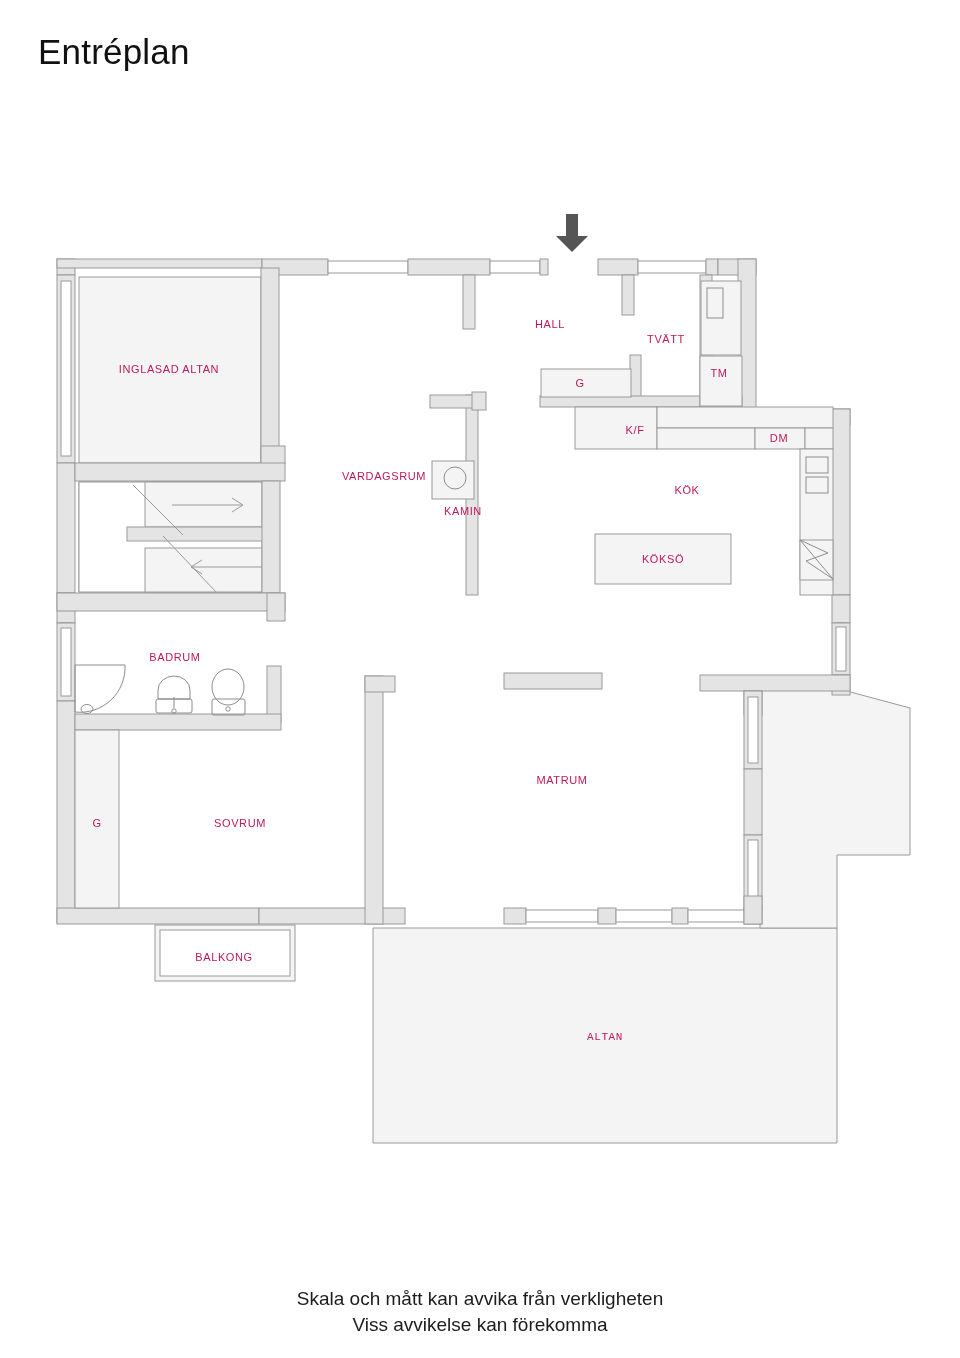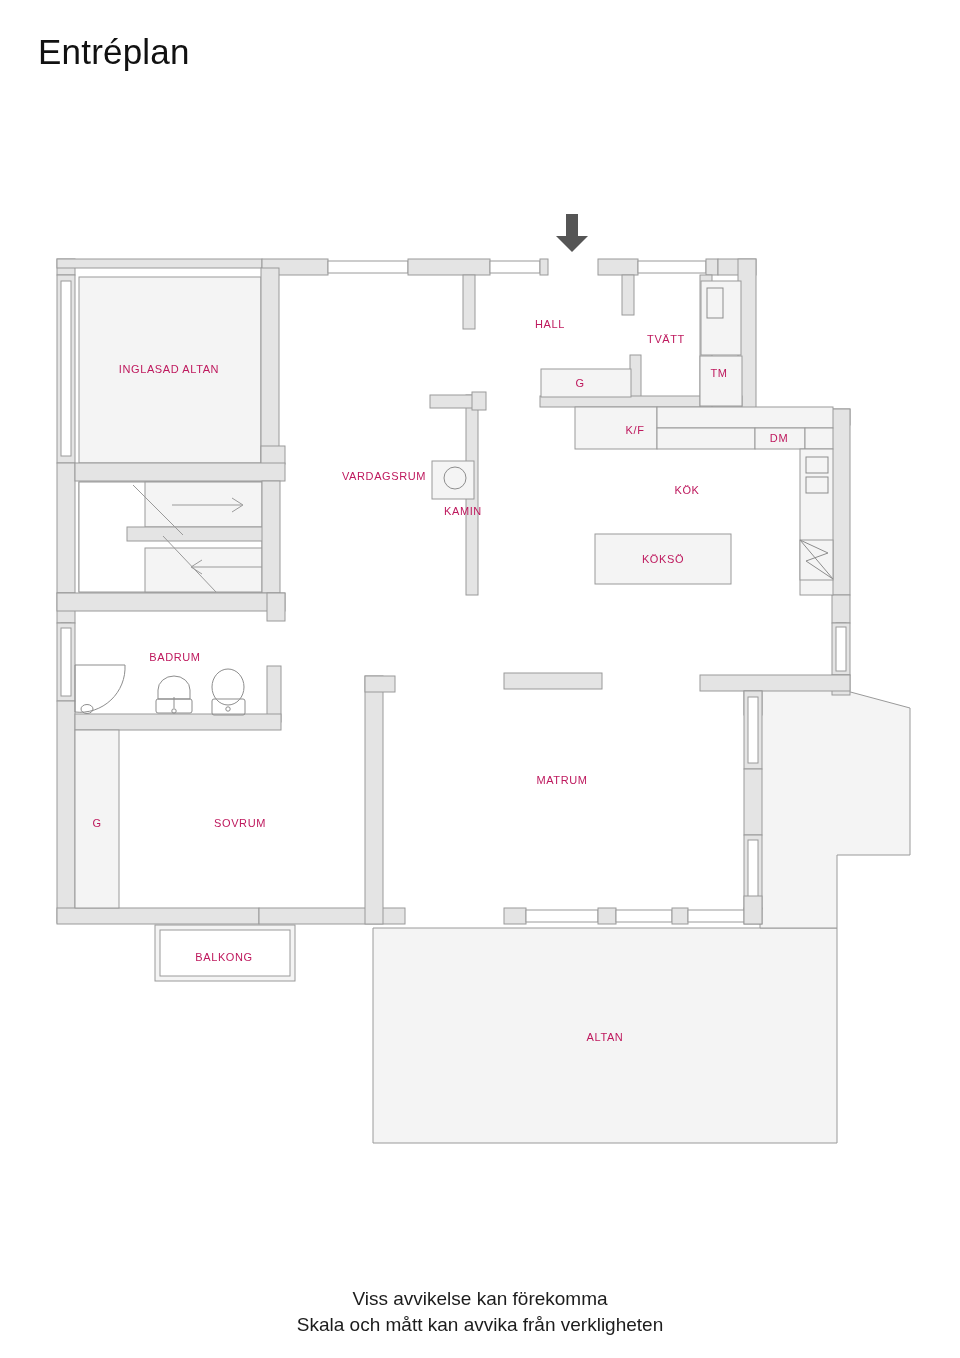--- a/index.html
+++ b/index.html
@@ -282,19 +282,19 @@
   <div class="room-label" style="left:580px; top:383px;">G</div>
   <div class="room-label" style="left:615px; top:430px;margin-left:20px;">K/F</div>
   <div class="room-label" style="left:779px; top:438px;">DM</div>
   <div class="room-label" style="left:687px; top:490px;">KÖK</div>
   <div class="room-label" style="left:663px; top:559px;text-align:center;">KÖKSÖ</div>
   <div class="room-label" style="left:175px; top:657px;">BADRUM</div>
   <div class="room-label" style="left:97px;  top:823px;">G</div>
   <div class="room-label" style="left:240px; top:823px;">SOVRUM</div>
   <div class="room-label" style="left:562px; top:780px;">MATRUM</div>
   <div class="room-label" style="left:224px; top:957px;">BALKONG</div>
-  <div class="room-label" style="left:605px; top:1037px;">ALTAN</div>
+  <div class="room-label" style="left:605px; top:1037px;font-family:Liberation Mono, monospace;">ALTAN</div>
 </div>
 
 <div id="footer-note">
+  <div>Skala och mått kan avvika från verkligheten</div>
   <div>Viss avvikelse kan förekomma</div>
-  <div>Skala och mått kan avvika från verkligheten</div>
 </div>
 
 </body></html>

